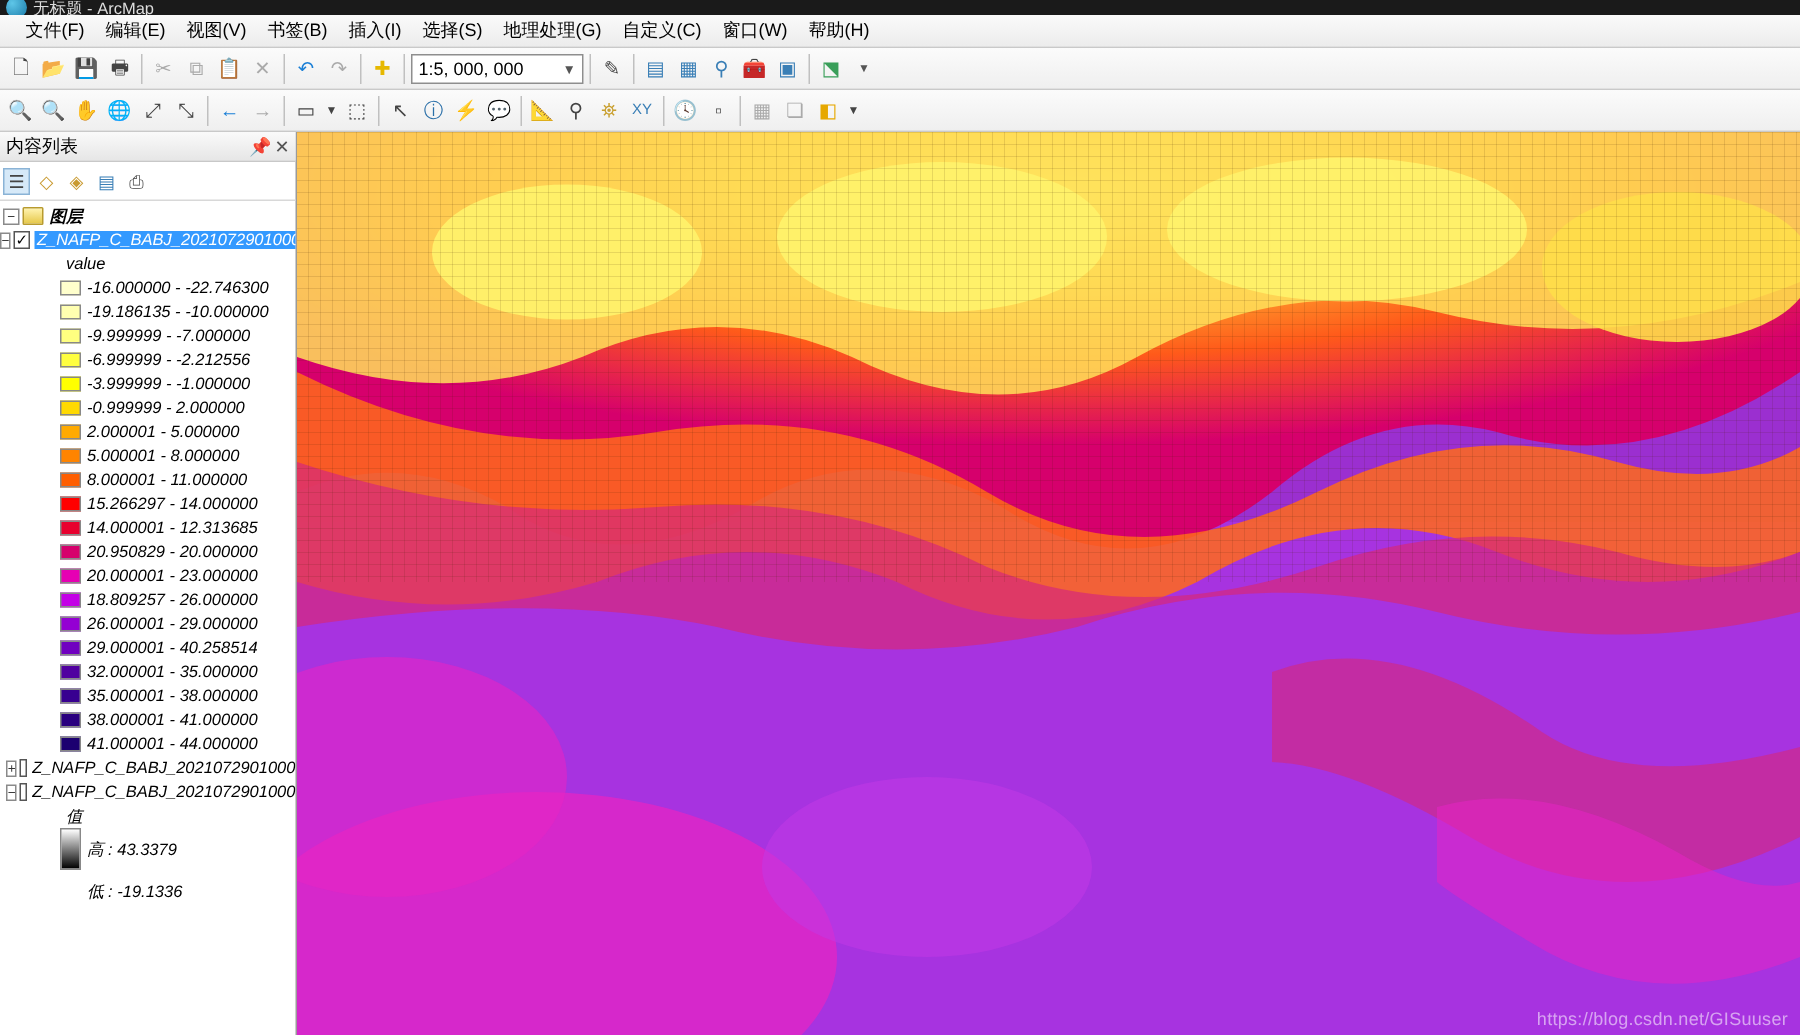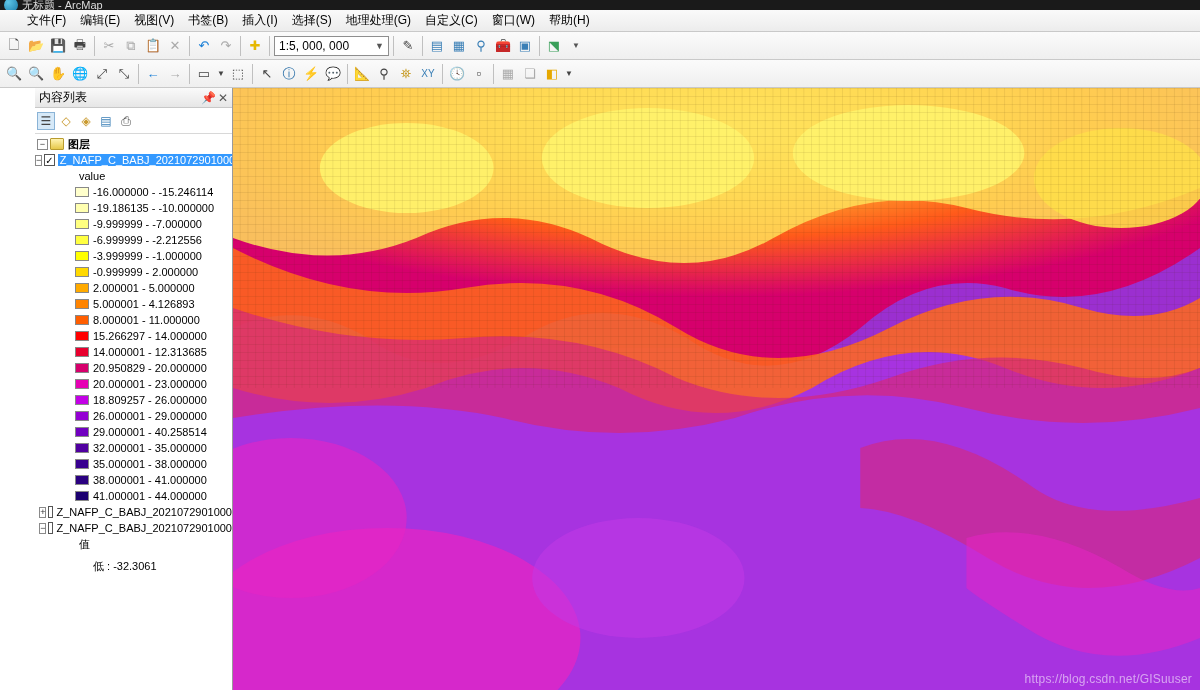--- a/index.html
+++ b/index.html
@@ -1,42 +1,42 @@
 <!DOCTYPE html>
 <html><head>
 <meta charset="utf-8">
 <style>
 * { margin: 0; padding: 0; box-sizing: border-box; font-family: "Microsoft YaHei", "SimSun", Arial, sans-serif; font-size: 12px; }
 body { width: 1200px; height: 690px; background: #fff; overflow: hidden; position: relative; }
 .titlebar { height: 10px; background: #1a1a1a; color: #fff; display: flex; align-items: center; padding-left: 4px; overflow: hidden; }
 .titlebar .globe { width: 14px; height: 14px; border-radius: 50%; background: radial-gradient(circle at 30% 30%, #5ec6e8, #1a7aa8); margin-right: 4px; }
 .titlebar .title-text { font-size: 11px; color: #ddd; }
-.menubar { height: 22px; background: linear-gradient(#fafafa,#ececec); border-bottom: 1px solid #c9c9c9; display: flex; align-items: center; padding-left: 20px; }
+.menubar { height: 22px; background: linear-gradient(#fafafa,#ececec); border-bottom: 1px solid #c9c9c9; display: flex; align-items: center; padding-left: 10px; }
 .menubar span { padding: 0 7px; cursor: default; }
 .toolbar { height: 28px; background: linear-gradient(#fbfbfb,#efefef); border-bottom: 1px solid #c9c9c9; display: flex; align-items: center; padding-left: 4px; gap: 2px; }
 .tbtn { width: 20px; height: 20px; display: flex; align-items: center; justify-content: center; font-size: 13px; color: #444; cursor: default; }
 .sep { width: 1px; height: 20px; background: #c0c0c0; margin: 0 2px; }
 .scale-box { width: 115px; height: 20px; border: 1px solid #8e8e8e; background: #fff; font-size: 11px; padding: 0 4px; display: flex; align-items: center; justify-content: space-between; }
 .scale-box .dd { font-size: 9px; color: #555; }
 .toolbar2 { height: 28px; background: linear-gradient(#fbfbfb,#efefef); border-bottom: 1px solid #c9c9c9; display: flex; align-items: center; padding-left: 4px; gap: 2px; }
-.content { position: absolute; top: 88px; left: 0; right: 0; bottom: 0; display: flex; margin-left: 35px; }
+.content { position: absolute; top: 88px; left: 0; right: 0; bottom: 0; display: flex; }
 .toc { width: 198px; background: #fff; border-right: 1px solid #9a9a9a; display: flex; flex-direction: column; }
 .toc-header { height: 20px; background: linear-gradient(#fafafa,#e6e6e6); border-bottom: 1px solid #c8c8c8; display: flex; align-items: center; justify-content: space-between; padding: 0 4px; font-size: 12px; }
 .toc-header .ctrls { display: flex; gap: 2px; font-size: 10px; color: #555; }
 .toc-icons { height: 26px; border-bottom: 1px solid #d8d8d8; display: flex; align-items: center; padding-left: 2px; gap: 2px; }
 .toc-icons .tbtn { width: 18px; height: 18px; font-size: 12px; }
 .tree { flex: 1; overflow: hidden; padding-top: 2px; }
 .tree-row { display: flex; align-items: center; height: 16px; white-space: nowrap; }
 .tree-row .indent { display: inline-block; }
 .tree-row .tgl { width: 11px; height: 11px; border: 1px solid #8a8a8a; display: inline-flex; align-items: center; justify-content: center; font-size: 9px; color: #333; margin-right: 2px; background:#fff; }
 .tree-row .chk { width: 12px; height: 12px; border: 1px solid #555; margin-right: 3px; display: inline-flex; align-items: center; justify-content: center; font-size: 10px; background:#fff; }
 .tree-row .folder { width: 14px; height: 12px; background: linear-gradient(#fff3b0,#e6c84a); border: 1px solid #b89b2e; border-radius: 1px; margin-right: 4px; }
 .tree-row.sel .label { background: #3399ff; color: #fff; padding: 0 2px; }
 .swatch { width: 14px; height: 10px; border: 1px solid #888; margin-right: 4px; flex-shrink: 0; }
-.tree-row .label { font-size: 11px; }
+.tree-row .label { font-size: 11px; font-style: italic; }
 .gray-ramp { width: 14px; height: 28px; background: linear-gradient(#fff,#000); border: 1px solid #888; margin-right: 4px; }
 .map { flex: 1; position: relative; overflow: hidden; }
 .watermark { position: absolute; bottom: 4px; right: 8px; font-size: 12px; color: rgba(255,255,255,0.55); font-family: Arial, sans-serif; letter-spacing: 0.2px; }
 .arrow-blue { color: #1a7fd6; }
 .icon-yellow { color: #e6b800; }
 </style>
 </head>
 <body>
 
 <div class="titlebar">
@@ -154,21 +154,21 @@
         <span class="label">Z_NAFP_C_BABJ_2021072901000</span>
       </div>
       <div class="tree-row">
         <span class="indent" style="width:44px"></span>
         <span class="label">value</span>
       </div>
       <div id="legend-container">
           <div class="tree-row">
             <span class="indent" style="width:40px"></span>
             <span class="swatch" style="background:#ffffcc"></span>
-            <span class="label">-16.000000 - -15.246114</span>
+            <span class="label">-16.000000 - -22.746300</span>
           </div>
           <div class="tree-row">
             <span class="indent" style="width:40px"></span>
             <span class="swatch" style="background:#ffffb0"></span>
             <span class="label">-19.186135 - -10.000000</span>
           </div>
           <div class="tree-row">
             <span class="indent" style="width:40px"></span>
             <span class="swatch" style="background:#ffff80"></span>
             <span class="label">-9.999999 - -7.000000</span>
@@ -189,21 +189,21 @@
             <span class="label">-0.999999 - 2.000000</span>
           </div>
           <div class="tree-row">
             <span class="indent" style="width:40px"></span>
             <span class="swatch" style="background:#ffaa00"></span>
             <span class="label">2.000001 - 5.000000</span>
           </div>
           <div class="tree-row">
             <span class="indent" style="width:40px"></span>
             <span class="swatch" style="background:#ff8400"></span>
-            <span class="label">5.000001 - 4.126893</span>
+            <span class="label">5.000001 - 8.000000</span>
           </div>
           <div class="tree-row">
             <span class="indent" style="width:40px"></span>
             <span class="swatch" style="background:#ff5e00"></span>
             <span class="label">8.000001 - 11.000000</span>
           </div>
           <div class="tree-row">
             <span class="indent" style="width:40px"></span>
             <span class="swatch" style="background:#ff0000"></span>
             <span class="label">15.266297 - 14.000000</span>
@@ -269,23 +269,28 @@
       <div class="tree-row">
         <span class="indent" style="width:14px"></span>
         <span class="tgl">−</span>
         <span class="chk"></span>
         <span class="label">Z_NAFP_C_BABJ_2021072901000</span>
       </div>
       <div class="tree-row">
         <span class="indent" style="width:44px"></span>
         <span class="label">值</span>
       </div>
+      <div class="tree-row" style="height:28px">
+        <span class="indent" style="width:40px"></span>
+        <span class="gray-ramp"></span>
+        <span class="label">高 : 43.3379</span>
+      </div>
       <div class="tree-row" style="margin-top:6px">
         <span class="indent" style="width:58px"></span>
-        <span class="label">低 : -32.3061</span>
+        <span class="label">低 : -19.1336</span>
       </div>
     </div>
   </div>
 
   <div class="map">
     <svg width="100%" height="100%" viewBox="0 0 1002 602" preserveAspectRatio="none">
       <defs>
         <pattern id="grid" width="8" height="8" patternUnits="userSpaceOnUse">
           <rect width="8" height="8" fill="none"></rect>
           <path d="M0 0H8V8" fill="none" stroke="rgba(60,30,0,0.28)" stroke-width="0.6"></path>

